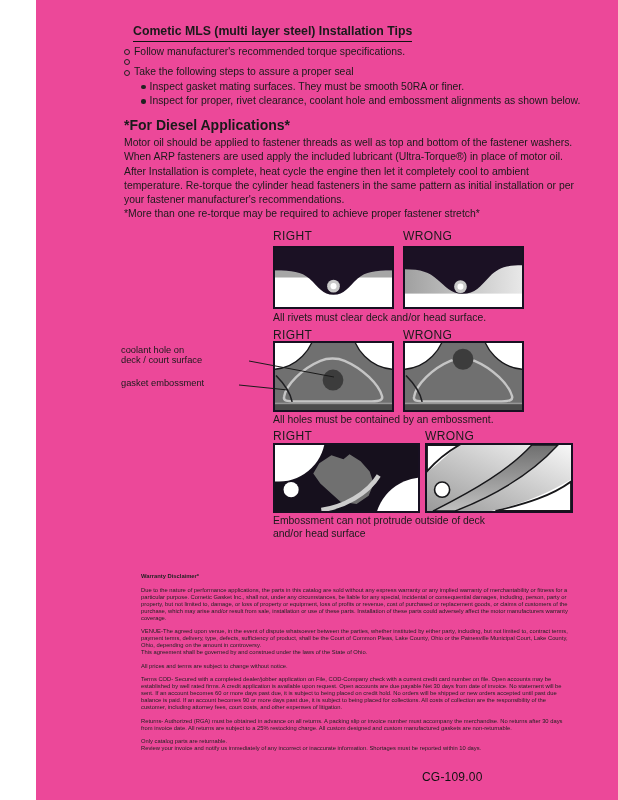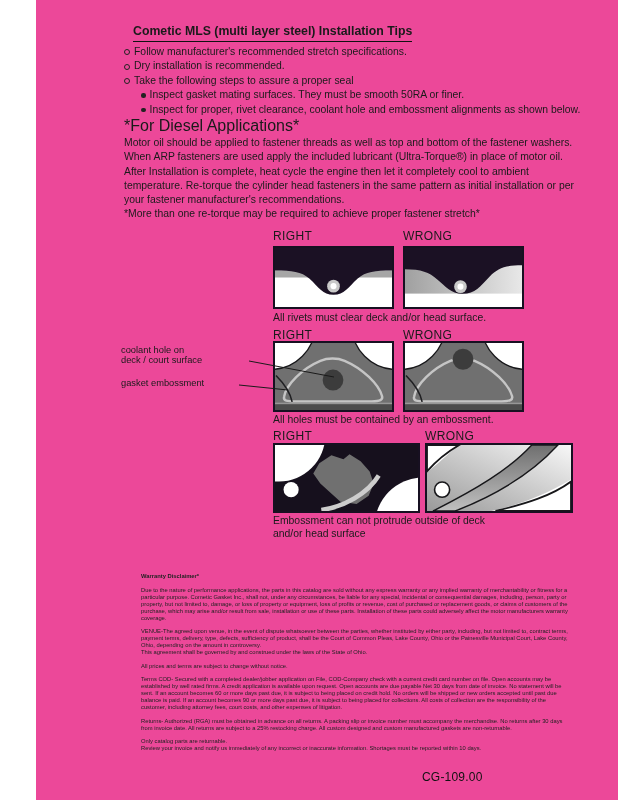--- a/index.html
+++ b/index.html
@@ -8,21 +8,21 @@
 
   .title{position:absolute;left:97px;top:24px;margin:0;font-size:12.3px;font-weight:bold;
          border-bottom:1.4px solid #111;padding-bottom:2.5px;white-space:nowrap;}
 
   .tips{position:absolute;left:88px;top:45px;width:480px;font-size:10.4px;line-height:14.4px;}
   .tip{display:flex;align-items:center;}
   .tip.sub{margin-left:17px;}
   .b-o{width:4px;height:4px;border:1px solid #222;border-radius:50%;margin-right:4px;flex:none;}
   .b-f{width:4.5px;height:4.5px;background:#222;border-radius:50%;margin-right:4px;flex:none;}
 
-  .diesel-h{position:absolute;left:88px;top:117px;margin:0;font-size:16px;font-weight:normal;}
+  .diesel-h{position:absolute;left:88px;top:117px;margin:0;font-size:14px;font-weight:bold;}
   .para{position:absolute;left:88px;margin:0;font-size:10.4px;line-height:14.2px;width:452px;}
   .p1{top:136px}.p2{top:165px}.p3{top:207px}
 
   .dlabel{position:absolute;font-size:12px;letter-spacing:.4px;text-align:left;}
   .panel{position:absolute;border:2.5px solid #171021;box-sizing:border-box;background:#fff;}
   .panel svg{display:block;width:100%;height:100%;}
   .caption{position:absolute;left:237px;font-size:10.4px;line-height:12.5px;}
 
   .ann{position:absolute;text-align:left;font-size:9.3px;line-height:10px;}
   .ann1{left:85px;top:345px;width:124px;}
@@ -38,25 +38,24 @@
 </head>
 <body>
 
 <div class="page">
 
   <h1 class="title">Cometic MLS (multi layer steel) Installation Tips</h1>
 
   <div class="tips">
     <div class="tip">
       <span class="b-o"></span>
-      <span>Follow manufacturer's recommended stretch specifications.</span>
+      <span>Follow manufacturer's recommended torque specifications.</span>
     </div>
     <div class="tip">
       <span class="b-o"></span>
-      <span>Dry installation is recommended.</span>
     </div>
     <div class="tip">
       <span class="b-o"></span>
       <span>Take the following steps to assure a proper seal</span>
     </div>
     <div class="tip sub">
       <span class="b-f"></span>
       <span>Inspect gasket mating surfaces.  They must be smooth 50RA or finer.</span>
     </div>
     <div class="tip sub">

